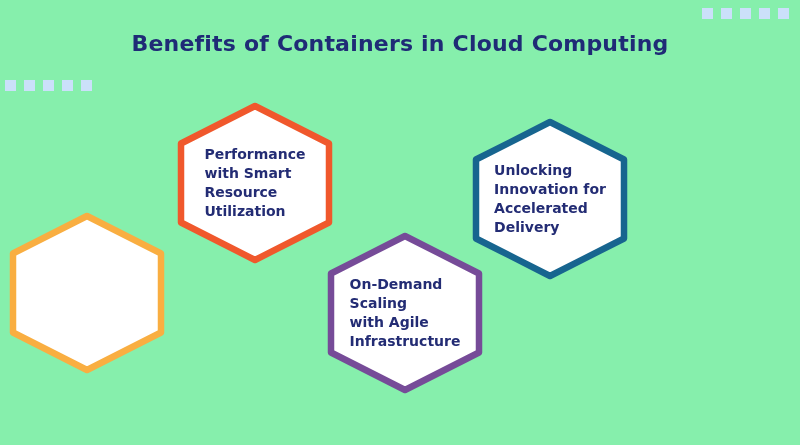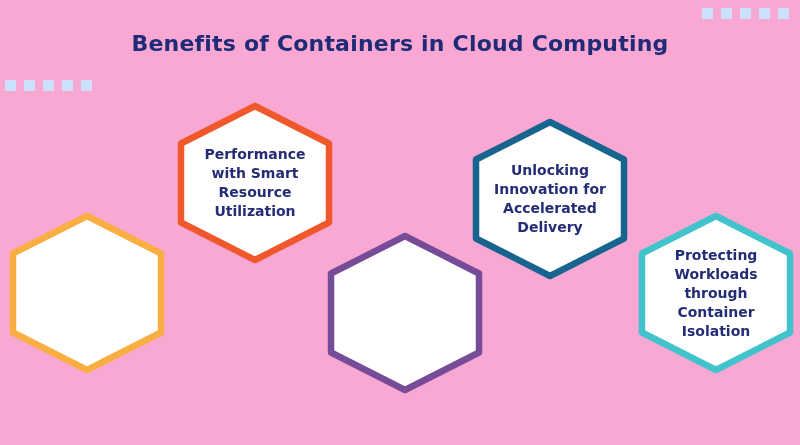--- a/index.html
+++ b/index.html
@@ -3,21 +3,21 @@
 <meta charset="utf-8">
 <style>
   * { margin: 0; padding: 0; box-sizing: border-box; }
   html, body { background: #ffffff; }
   body { font-family: "DejaVu Sans", "Liberation Sans", sans-serif; }
 
   .canvas {
     position: relative;
     width: 800px;
     height: 445px;
-    background: #f9a8d4;
+    background: #86efac;
     overflow: hidden;
   }
 
   .page-title {
     position: absolute;
     top: 31px;
     left: 0;
     width: 100%;
     text-align: center;
     font-size: 22px;
@@ -32,21 +32,20 @@
   .sq { width: 11px; height: 11px; background: #CBE0FA; display: inline-block; }
 
   .hex { position: absolute; width: 158px; height: 162px; }
   .hex-svg { position: absolute; inset: 0; width: 100%; height: 100%; }
   .hex-label {
     position: absolute;
     inset: 14px;
     display: flex;
     align-items: center;
     justify-content: center;
-    text-align: center;
     font-size: 14px;
     font-weight: bold;
     line-height: 19px;
     color: #232C74;
     white-space: pre-line;
   }
 
   .hex-1 { left: 8px;   top: 212px; }
   .hex-2 { left: 176px; top: 102px; }
   .hex-3 { left: 326px; top: 232px; }
@@ -89,36 +88,30 @@
     <div class="hex-label">Performance
 with Smart
 Resource
 Utilization</div>
   </div>
 
   <div class="hex hex-3">
     <svg class="hex-svg" viewBox="0 0 158 162">
       <polygon points="79,4 153,41.5 153,120.5 79,158 5,120.5 5,41.5" fill="#ffffff" stroke-width="6.5" stroke-linejoin="round" stroke="#764B98"></polygon>
     </svg>
+    <div class="hex-label">On-Demand
+Scaling
+with Agile
+Infrastructure</div>
   </div>
 
   <div class="hex hex-4">
     <svg class="hex-svg" viewBox="0 0 158 162">
       <polygon points="79,4 153,41.5 153,120.5 79,158 5,120.5 5,41.5" fill="#ffffff" stroke-width="6.5" stroke-linejoin="round" stroke="#17658F"></polygon>
     </svg>
     <div class="hex-label">Unlocking
 Innovation for
 Accelerated
 Delivery</div>
   </div>
 
-  <div class="hex hex-5">
-    <svg class="hex-svg" viewBox="0 0 158 162">
-      <polygon points="79,4 153,41.5 153,120.5 79,158 5,120.5 5,41.5" fill="#ffffff" stroke-width="6.5" stroke-linejoin="round" stroke="#40C3CA"></polygon>
-    </svg>
-    <div class="hex-label">Protecting
-Workloads
-through
-Container
-Isolation</div>
-  </div>
 
 </div>
 
 </body></html>

